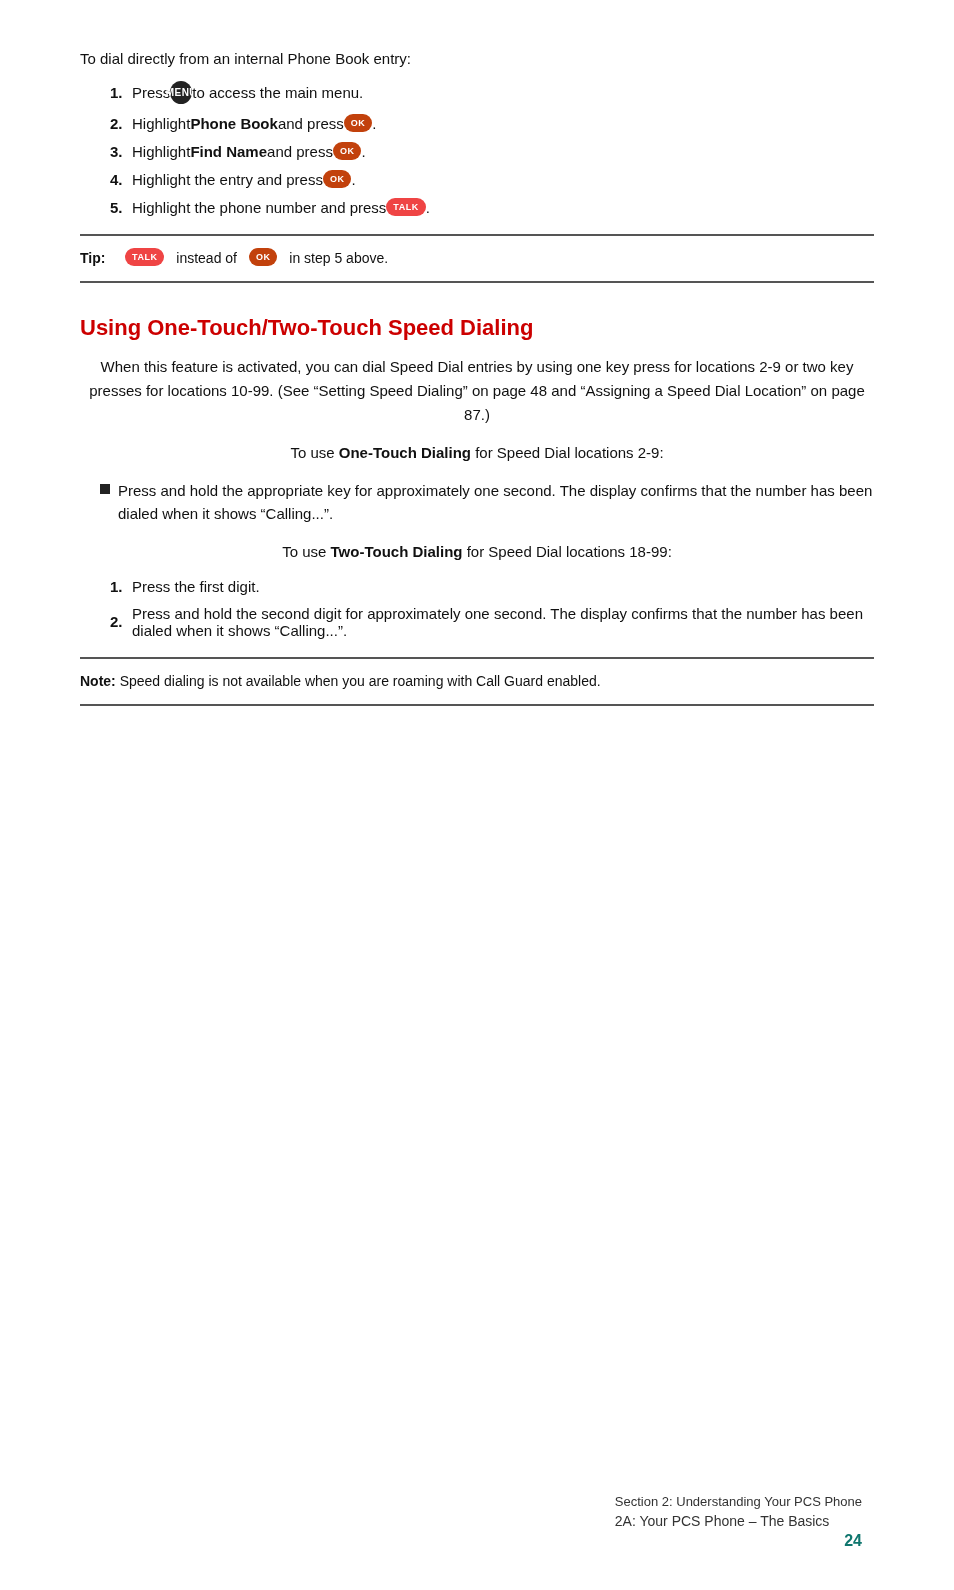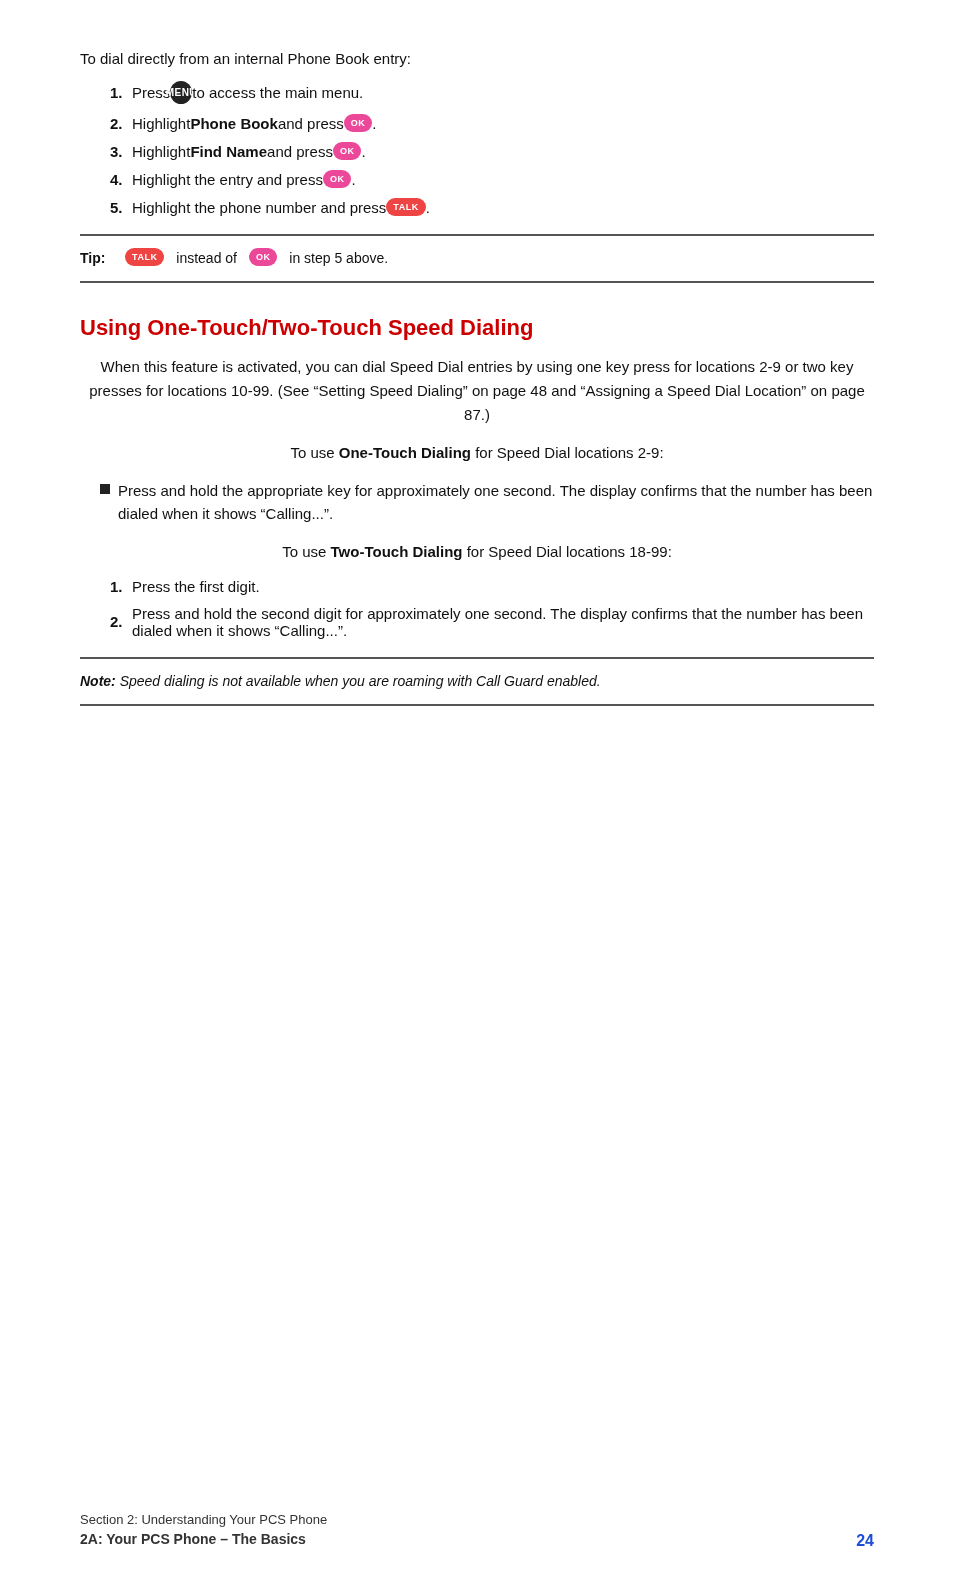--- a/index.html
+++ b/index.html
@@ -66,21 +66,21 @@
       border-radius: 10px;
       padding: 2px 7px;
       letter-spacing: 0.5px;
       white-space: nowrap;
       vertical-align: middle;
       height: 18px;
       line-height: 1;
     }
 
     .btn-pill.ok-btn {
-      background: #ec4899;
+      background: #c2410c;
     }
 
     .btn-pill.menu-btn {
       background: #222;
       border-radius: 50%;
       width: 22px;
       height: 23px;
       padding: 0;
       font-size: 10px;
     }
@@ -109,21 +109,20 @@
     }
 
     .note-box {
       border-top: 2px solid #555;
       border-bottom: 2px solid #555;
       padding: 12px 0;
       margin: 18px 0 0 0;
       font-size: 14px;
       font-family: Arial, Helvetica, sans-serif;
       line-height: 1.5;
-      font-style: italic;
     }
 
     .note-label {
       font-weight: bold;
     }
 
     .section-gap {
       margin-bottom: 32px;
     }
 
@@ -156,46 +155,47 @@
       height: 10px;
       background: #222;
       flex-shrink: 0;
       margin-top: 5px;
     }
 
     .footer {
       position: absolute;
       bottom: 40px;
       left: 80px;
-      right: 80px;
+      right: 92px;
       display: flex;
       justify-content: space-between;
       align-items: flex-end;
       font-family: Arial, Helvetica, sans-serif;
+      flex-direction: column;
     }
 
     .footer-left {
       font-size: 13px;
       color: #333;
       line-height: 1.5;
     }
 
     .footer-left .footer-section {
       font-size: 13px;
     }
 
     .footer-left .footer-bold {
-      font-weight: bold;
+      font-weight: normal;
       font-size: 14px;
     }
 
     .footer-right {
       font-size: 16px;
       font-weight: bold;
-      color: #1d4ed8;
+      color: #0f766e;
     }
   </style>
 </head>
 <body>
 
 <div class="section-gap">
   <p class="intro-text">To dial directly from an internal Phone Book entry:</p>
 
   <ol class="numbered-list">
 

